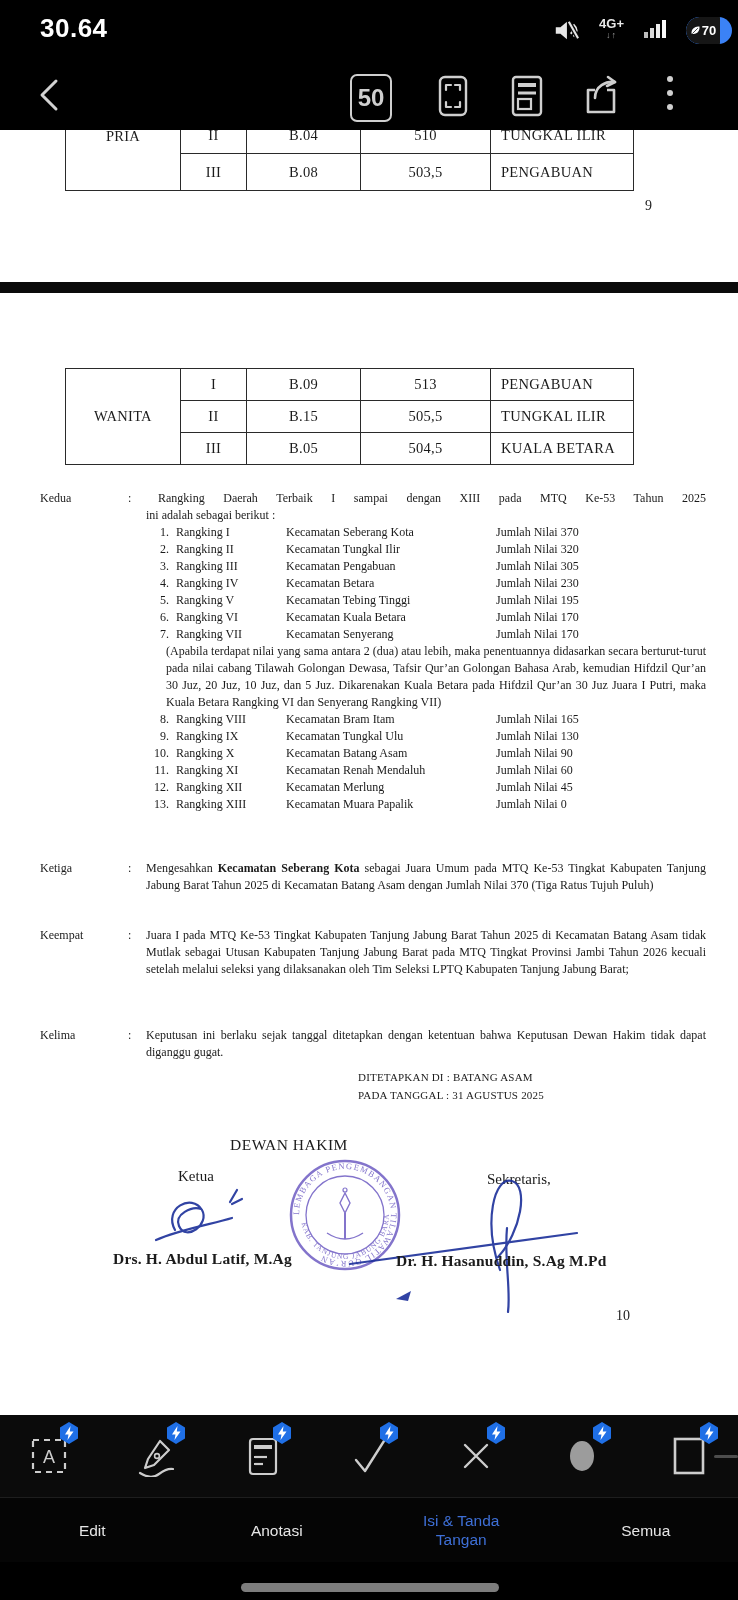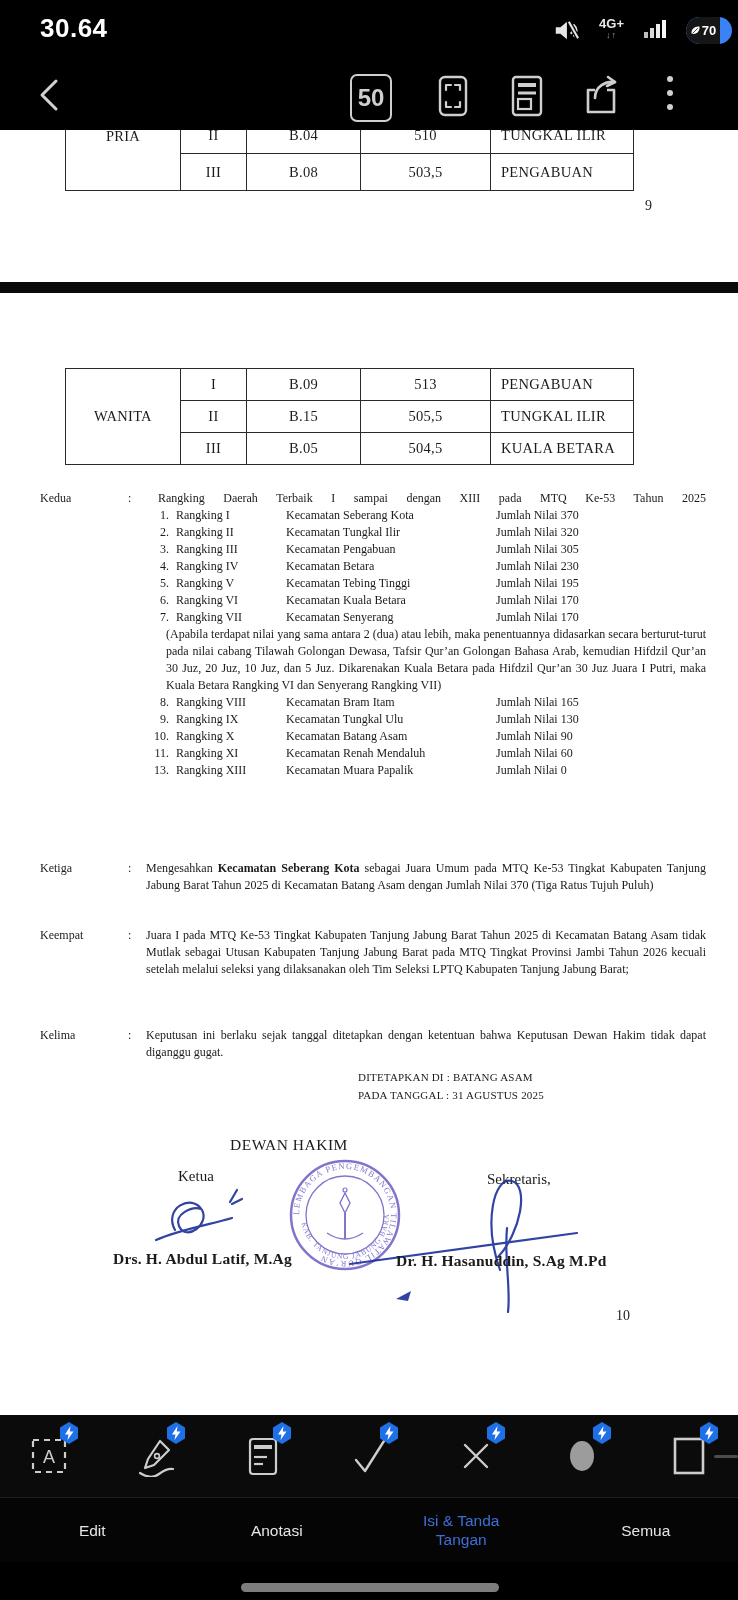--- a/index.html
+++ b/index.html
@@ -207,20 +207,21 @@
         <td class="dst">KUALA BETARA</td>
       </tr>
     </tbody>
       </table>
 
     <div class="section" style="top:360px;">
       <div class="sec-label">Kedua</div>
       <div class="sec-colon">:</div>
       <div class="sec-body">
         <div class="line-just">Rangking Daerah Terbaik I sampai dengan XIII pada MTQ Ke-53 Tahun 2025</div>
+        <div>ini adalah sebagai berikut :</div>
         <div class="rk">
             <span class="no">1.</span>
             <span>Rangking I</span>
             <span>Kecamatan Seberang Kota</span>
             <span>Jumlah Nilai 370</span>
           </div>
         <div class="rk">
             <span class="no">2.</span>
             <span>Rangking II</span>
             <span>Kecamatan Tungkal Ilir</span>
@@ -273,20 +274,26 @@
             <span class="no">10.</span>
             <span>Rangking X</span>
             <span>Kecamatan Batang Asam</span>
             <span>Jumlah Nilai 90</span>
           </div>
         <div class="rk">
             <span class="no">11.</span>
             <span>Rangking XI</span>
             <span>Kecamatan Renah Mendaluh</span>
             <span>Jumlah Nilai 60</span>
+          </div>
+        <div class="rk">
+            <span class="no">12.</span>
+            <span>Rangking XII</span>
+            <span>Kecamatan Merlung</span>
+            <span>Jumlah Nilai 45</span>
           </div>
         <div class="rk">
             <span class="no">13.</span>
             <span>Rangking XIII</span>
             <span>Kecamatan Muara Papalik</span>
             <span>Jumlah Nilai 0</span>
           </div>
       </div>
     </div>
 

